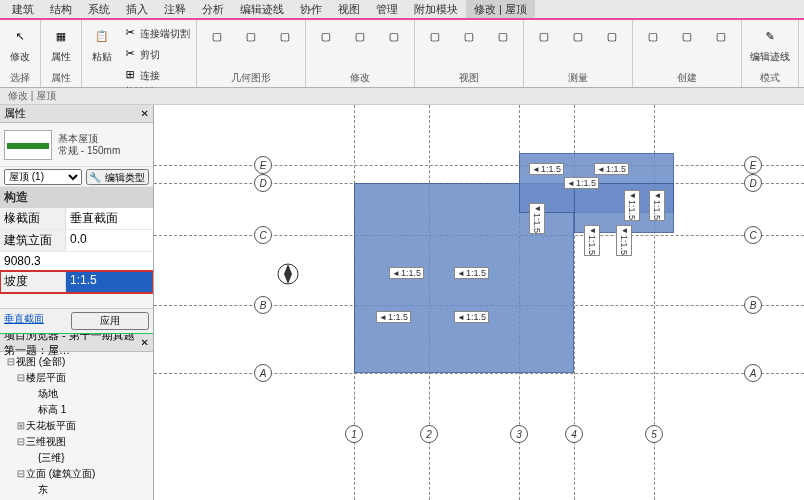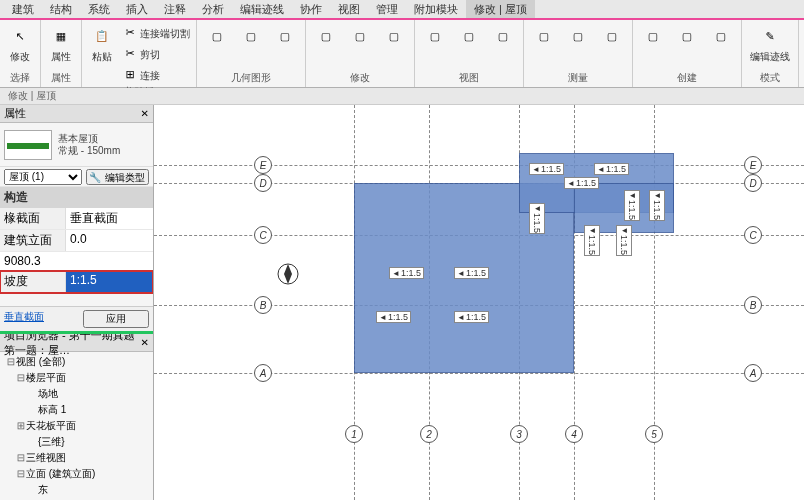--- a/index.html
+++ b/index.html
@@ -33,22 +33,22 @@
 .prop-row button { font-size: 10px; padding: 0 2px; height: 16px; }
 .prop-table { flex: 1; overflow: auto; font-size: 12px; }
 .prop-table .group { background: #d5d5d5; padding: 2px 4px; font-weight: bold; color: #333; }
 .prop-table .prow { display: flex; border-bottom: 1px solid #e8e8e8; }
 .prop-table .prow .pk { width: 66px; padding: 2px 4px; border-right: 1px solid #ddd; background: #f0f0f0; }
 .prop-table .prow .pv { flex: 1; padding: 2px 4px; background: #fff; }
 .prop-table .prow.highlight { outline: 2px solid #d03030; outline-offset: -1px; }
 .prop-table .prow.highlight .pv { background: #2060c0; color: #fff; }
 .prop-foot { display: flex; justify-content: space-between; padding: 3px 4px; border-top: 1px solid #ccc; background: #f0f0f0; }
 .prop-foot a { color: #0050c0; font-size: 10px; text-decoration: underline; cursor: pointer; }
-.prop-foot button { font-size: 10px; padding: 0 21px; }
-.browser { border-top: 3px solid #22c55e; max-height: 180px; overflow: auto; }
+.prop-foot button { font-size: 10px; padding: 0 27px; }
+.browser { border-top: 1px solid #22c55e; max-height: 180px; overflow: auto; }
 .tree { font-size: 10px; padding: 2px; }
 .tree .node { padding: 1px 0 1px 4px; white-space: nowrap; }
 .tree .node.l1 { padding-left: 14px; }
 .tree .node.l2 { padding-left: 26px; }
 .tree .node .tog { display: inline-block; width: 10px; text-align: center; color: #666; }
 .tree .node.bold { font-weight: bold; }
 .canvas { flex: 1; background: #fff; position: relative; overflow: hidden; }
 .gridline { position: absolute; background: transparent; }
 .gridline.h { left: 0; right: 0; height: 0; border-top: 1px dashed #888; }
 .gridline.v { top: 0; bottom: 0; width: 0; border-left: 1px dashed #888; }
@@ -246,22 +246,22 @@
         <div class="panel-header">
           <span>项目浏览器 - 第十一期真题第一题：屋…</span>
           <span class="x">✕</span>
         </div>
         <div class="tree" id="tree">
             <div class="node l0"><span class="tog">⊟</span>视图 (全部)</div>
             <div class="node l1"><span class="tog">⊟</span>楼层平面</div>
             <div class="node l2"><span class="tog"></span>场地</div>
             <div class="node l2"><span class="tog"></span>标高 1</div>
             <div class="node l1"><span class="tog">⊞</span>天花板平面</div>
+            <div class="node l1"><span class="tog">⊟</span>三维视图</div>
             <div class="node l2"><span class="tog"></span>{三维}</div>
-            <div class="node l1"><span class="tog">⊟</span>三维视图</div>
             <div class="node l1"><span class="tog">⊟</span>立面 (建筑立面)</div>
             <div class="node l2"><span class="tog"></span>东</div>
           </div>
       </div>
     </div>
     <div class="canvas" id="canvas">
         <div class="gridline h" style="top: 60px;"></div>
         <div class="gridbubble" style="top: 51px; left: 100px;">E</div>
         <div class="gridbubble" style="top: 51px; left: 590px;">E</div>
         <div class="gridline h" style="top: 78px;"></div>

